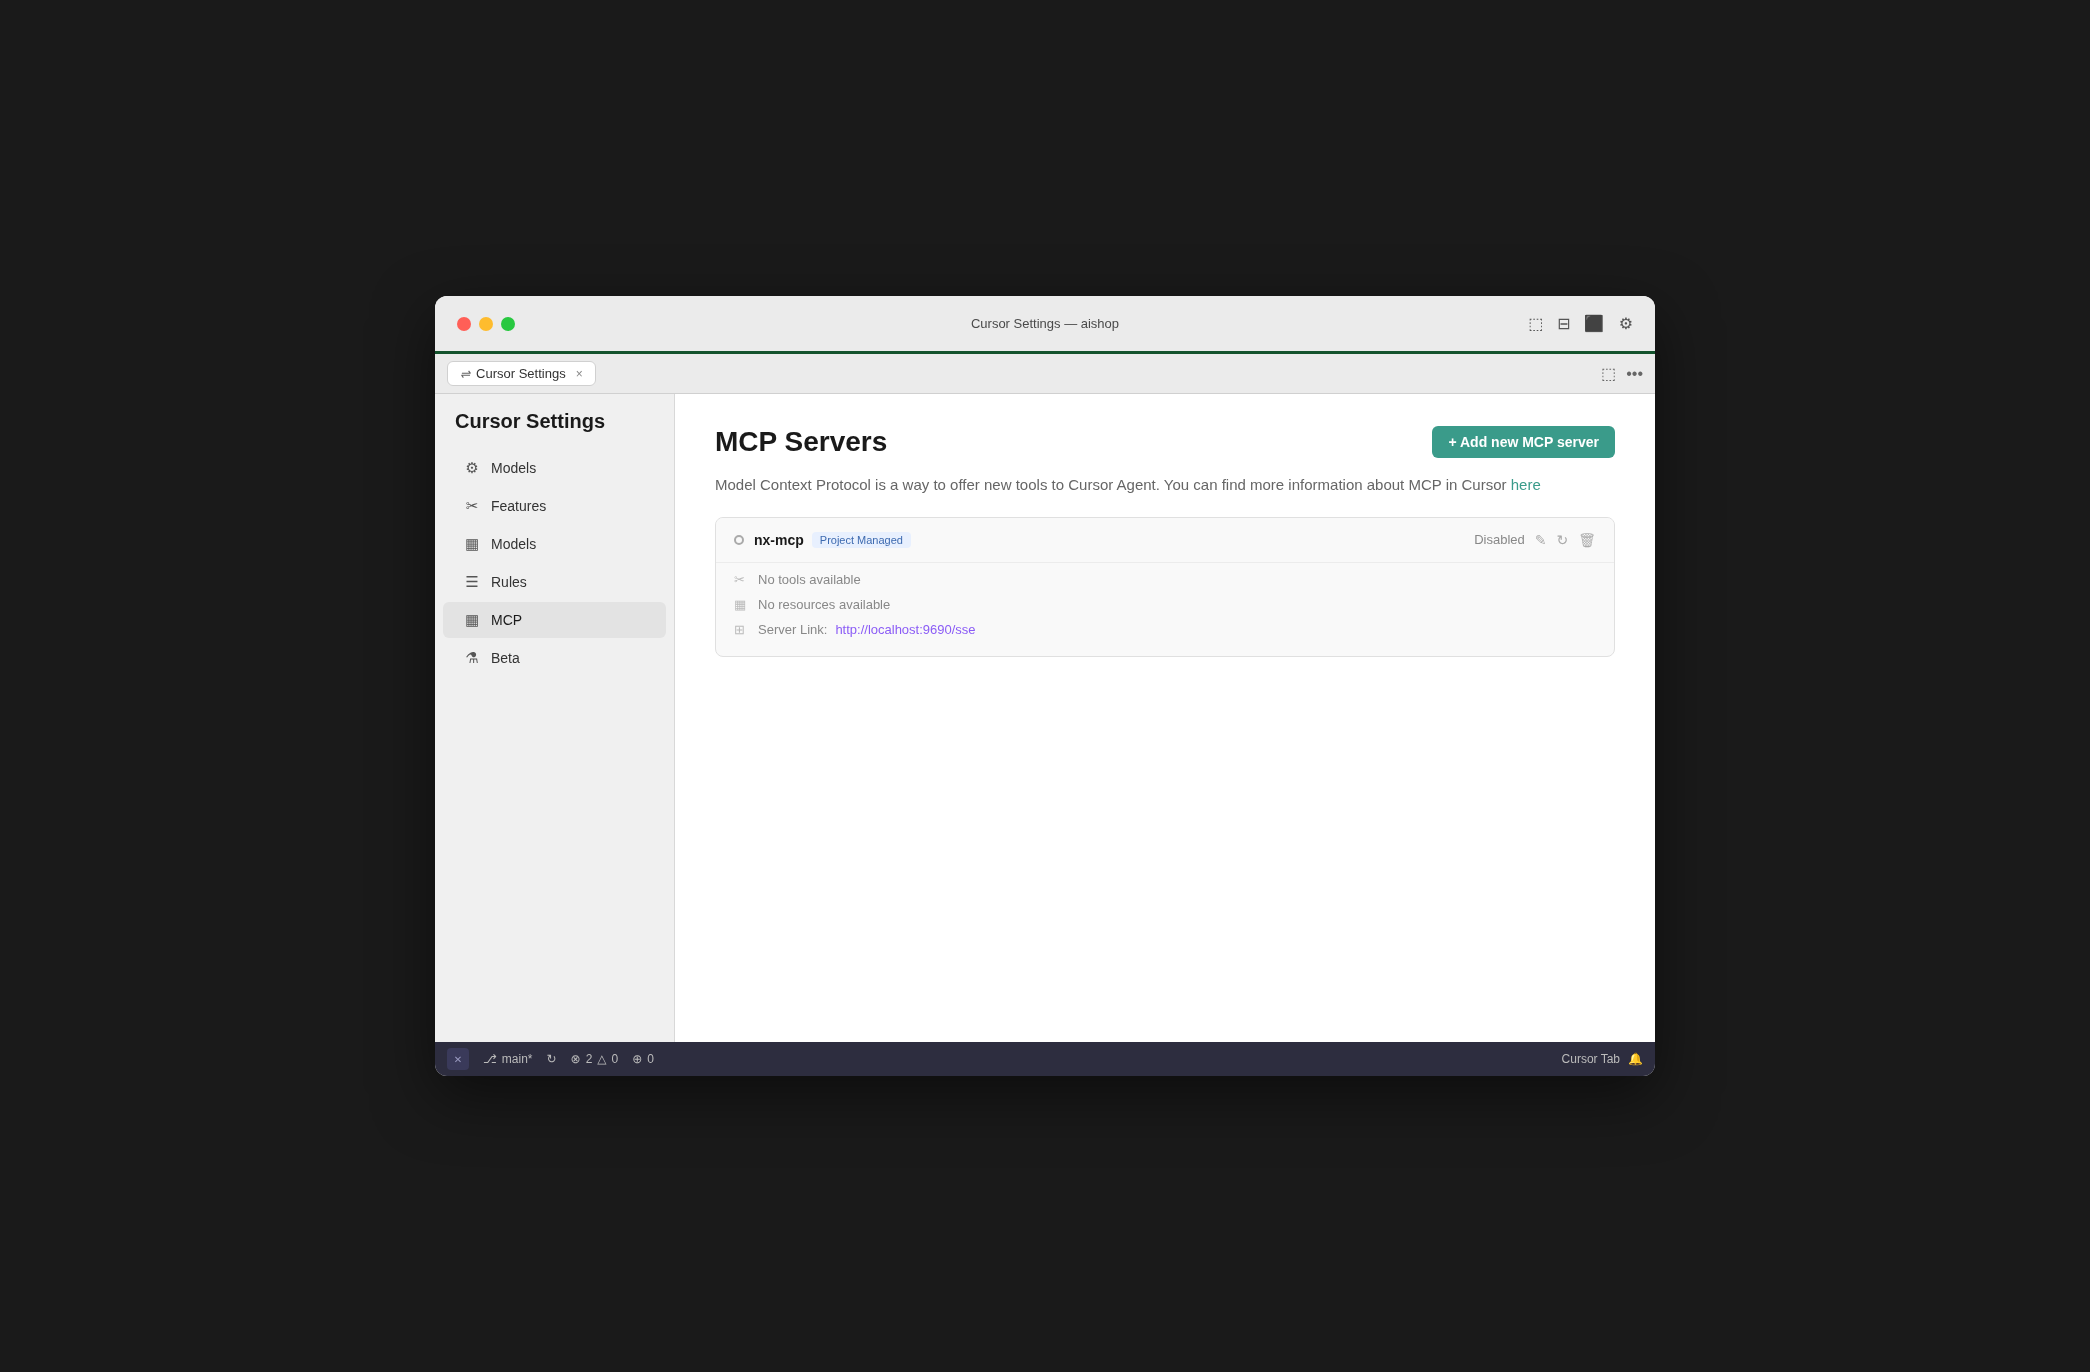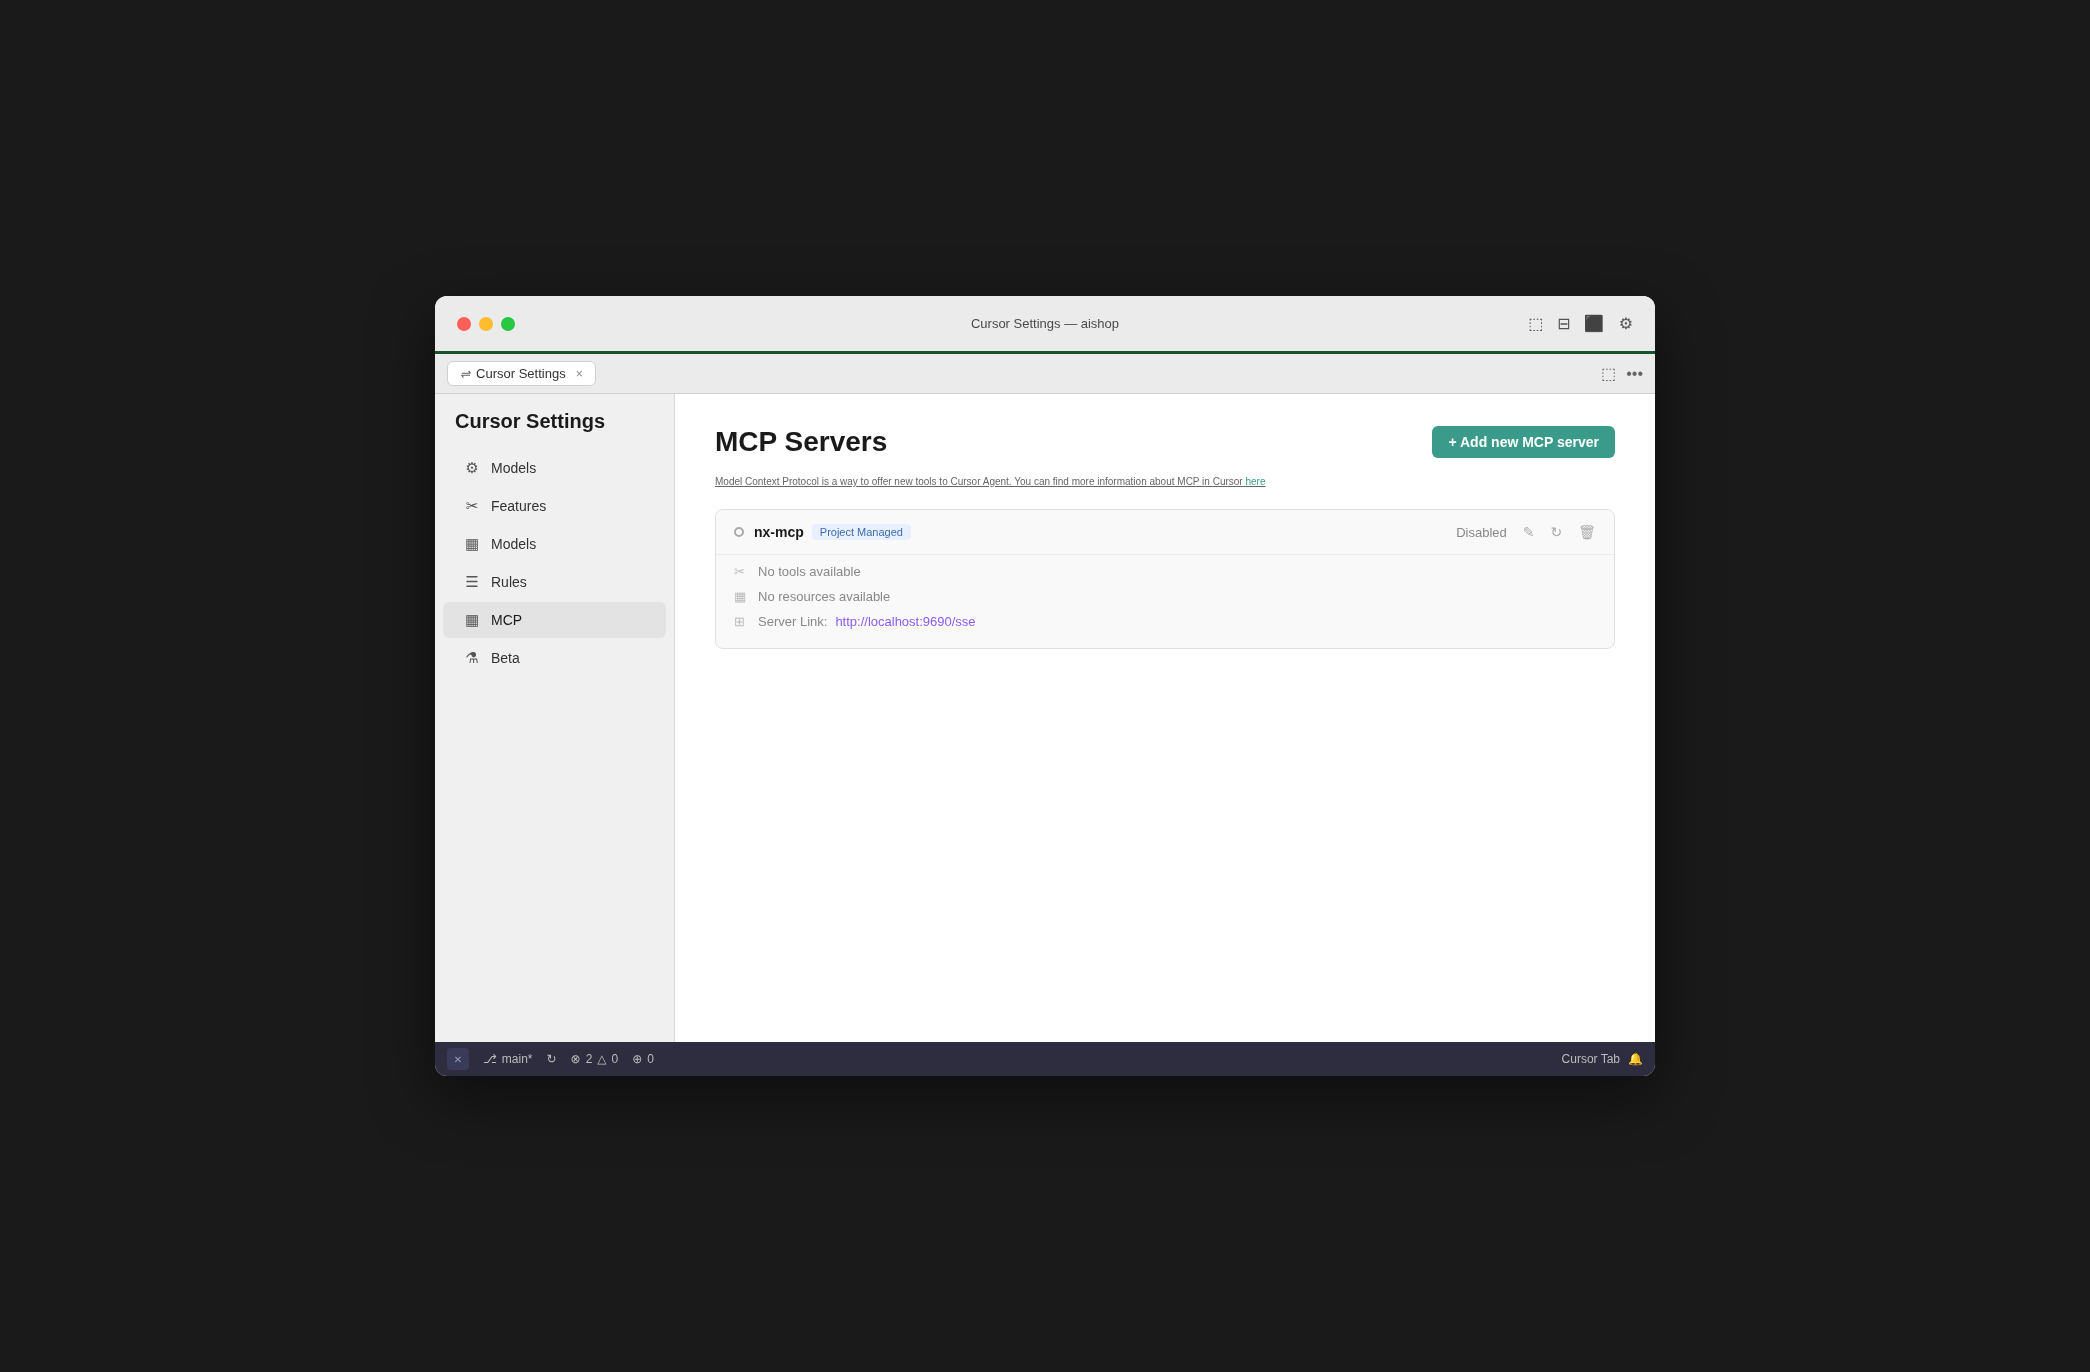--- a/index.html
+++ b/index.html
@@ -166,25 +166,24 @@
       border-radius: 6px;
       padding: 8px 16px;
       font-size: 14px;
       cursor: pointer;
       display: flex;
       align-items: center;
       gap: 4px;
       font-weight: bold;
     }
     .description {
-      font-size: 10px;
+      font-size: 15px;
       color: #666;
       margin-bottom: 20px;
       line-height: 1.5;
-      text-decoration: underline;
     }
     .description a { color: #3a9b8a; text-decoration: none; }
     
     .server-card {
       border: 1px solid #e0e0e0;
       border-radius: 8px;
       background: #f9f9f9;
       padding: 0;
       overflow: hidden;
     }
@@ -213,21 +212,21 @@
       color: #3d6ab0;
       border-radius: 4px;
       padding: 2px 8px;
       font-size: 11px;
       font-weight: 500;
     }
     .server-controls {
       margin-left: auto;
       display: flex;
       align-items: center;
-      gap: 16px;
+      gap: 10px;
       color: #888;
     }
     .disabled-label {
       font-size: 13px;
       color: #888;
     }
     .ctrl-icon {
       font-size: 14px;
       color: #aaa;
       cursor: pointer;

